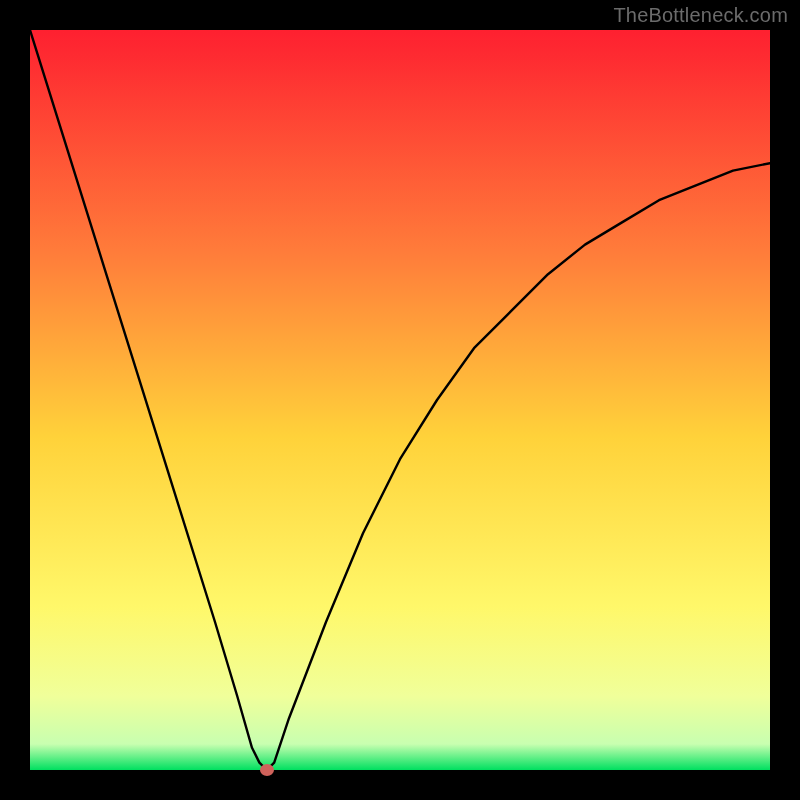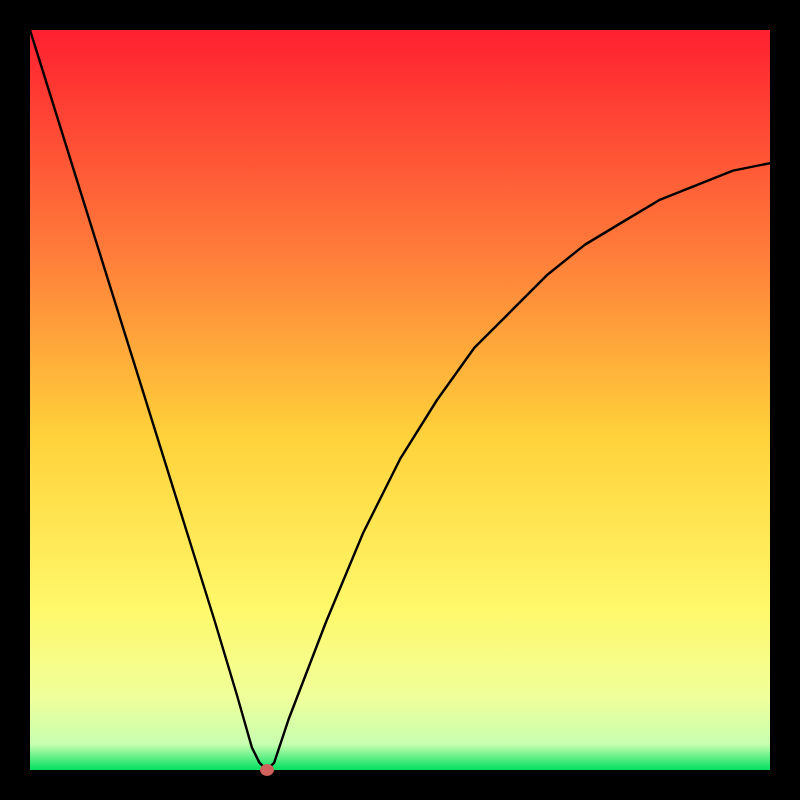--- a/index.html
+++ b/index.html
@@ -40,20 +40,21 @@
     height: 12px;
     border-radius: 50%;
     background: #cf625b;
     transform: translate(-50%, -50%);
   }
 </style>
 </head>
 <body>
 
 <div class="frame">
+  <div class="watermark">TheBottleneck.com</div>
 
   <svg class="plot" viewBox="0 0 740 740" preserveAspectRatio="none">
     <defs>
       <linearGradient id="bg-grad" x1="0" y1="0" x2="0" y2="1">
           <stop offset="0%" stop-color="#fe2030"></stop>
           <stop offset="30%" stop-color="#ff7c3a"></stop>
           <stop offset="55.00000000000001%" stop-color="#ffd23a"></stop>
           <stop offset="78%" stop-color="#fff86a"></stop>
           <stop offset="90%" stop-color="#f0ff9a"></stop>
           <stop offset="96.5%" stop-color="#c8ffb0"></stop>

